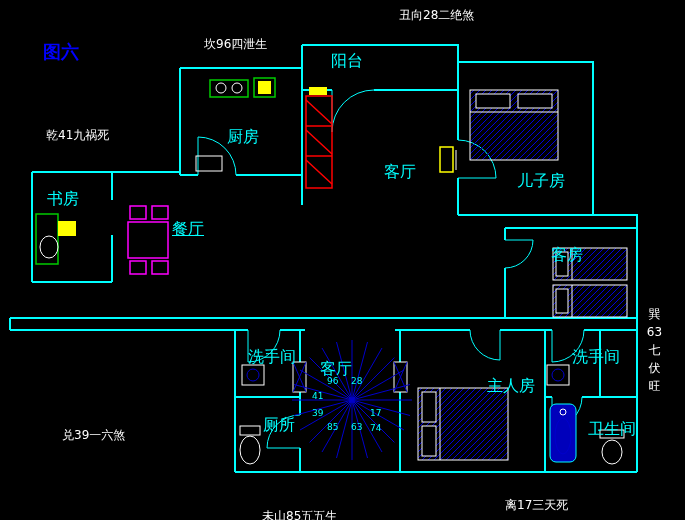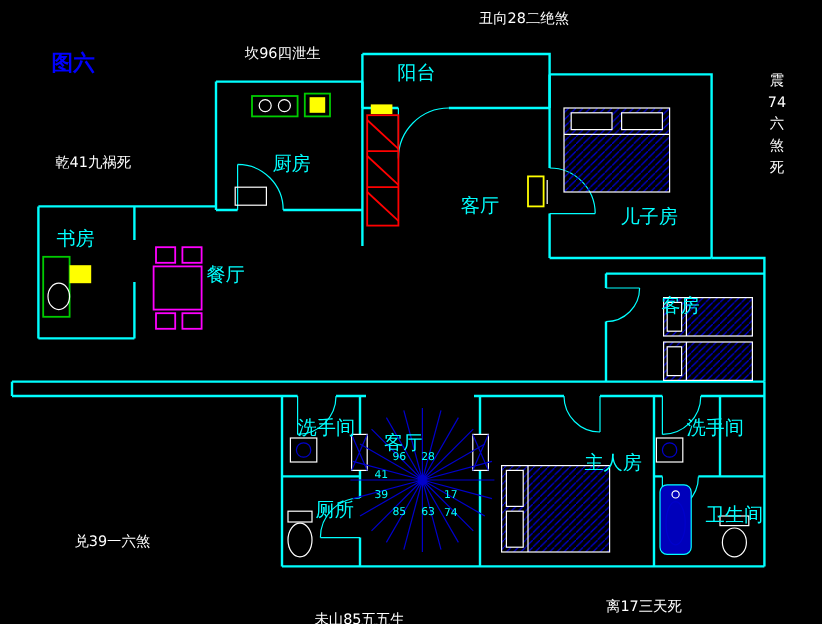--- a/index.html
+++ b/index.html
@@ -165,31 +165,31 @@
     <g transform="translate(352,400)">
       <path class="spoke" d="M0,0 L60,0 M0,0 L58,15.5 M0,0 L52,30 M0,0 L42.4,42.4 M0,0 L30,52 M0,0 L15.5,58 M0,0 L0,60 M0,0 L-15.5,58 M0,0 L-30,52 M0,0 L-42.4,42.4 M0,0 L-52,30 M0,0 L-58,15.5 M0,0 L-60,0 M0,0 L-58,-15.5 M0,0 L-52,-30 M0,0 L-42.4,-42.4 M0,0 L-30,-52 M0,0 L-15.5,-58 M0,0 L0,-60 M0,0 L15.5,-58 M0,0 L30,-52 M0,0 L42.4,-42.4 M0,0 L52,-30 M0,0 L58,-15.5"></path>
     </g>
   </svg>
 
   <div class="title" style="left:43px;top:40px;">图六</div>
 
   <div class="ann" style="left:399px;top:7px;">丑向28二绝煞</div>
   <div class="ann" style="left:204px;top:36px;">坎96四泄生</div>
   <div class="ann" style="left:46px;top:127px;">乾41九祸死</div>
-  <div class="ann vert" style="left:639px;top:58px;">震74六煞死</div>
-  <div class="ann" style="left:62px;top:443px;">兑39一六煞</div>
+  <div class="ann vert" style="left:646px;top:305px;">巽63七伏旺</div>
+  <div class="ann" style="left:62px;top:427px;">兑39一六煞</div>
   <div class="ann" style="left:262px;top:492px;margin-top:16px;">未山85五五生</div>
   <div class="ann" style="left:505px;top:497px;">离17三天死</div>
 
   <div class="room" style="left:331px;top:51px;">阳台</div>
   <div class="room" style="left:227px;top:127px;">厨房</div>
   <div class="room" style="left:384px;top:162px;">客厅</div>
   <div class="room" style="left:517px;top:171px;">儿子房</div>
   <div class="room" style="left:47px;top:189px;">书房</div>
-  <div class="room" style="left:172px;top:219px;">餐厅</div>
+  <div class="room" style="left:172px;top:219px;text-decoration:underline;">餐厅</div>
   <div class="room" style="left:551px;top:245px;">客房</div>
   <div class="room" style="left:248px;top:347px;">洗手间</div>
   <div class="room" style="left:320px;top:359px;">客厅</div>
   <div class="room" style="left:487px;top:376px;">主人房</div>
   <div class="room" style="left:572px;top:347px;">洗手间</div>
   <div class="room" style="left:263px;top:415px;">厕所</div>
   <div class="room" style="left:588px;top:419px;">卫生间</div>
 
   <div class="cnum" style="left:327px;top:376px;">96</div>
   <div class="cnum" style="left:351px;top:376px;">28</div>

